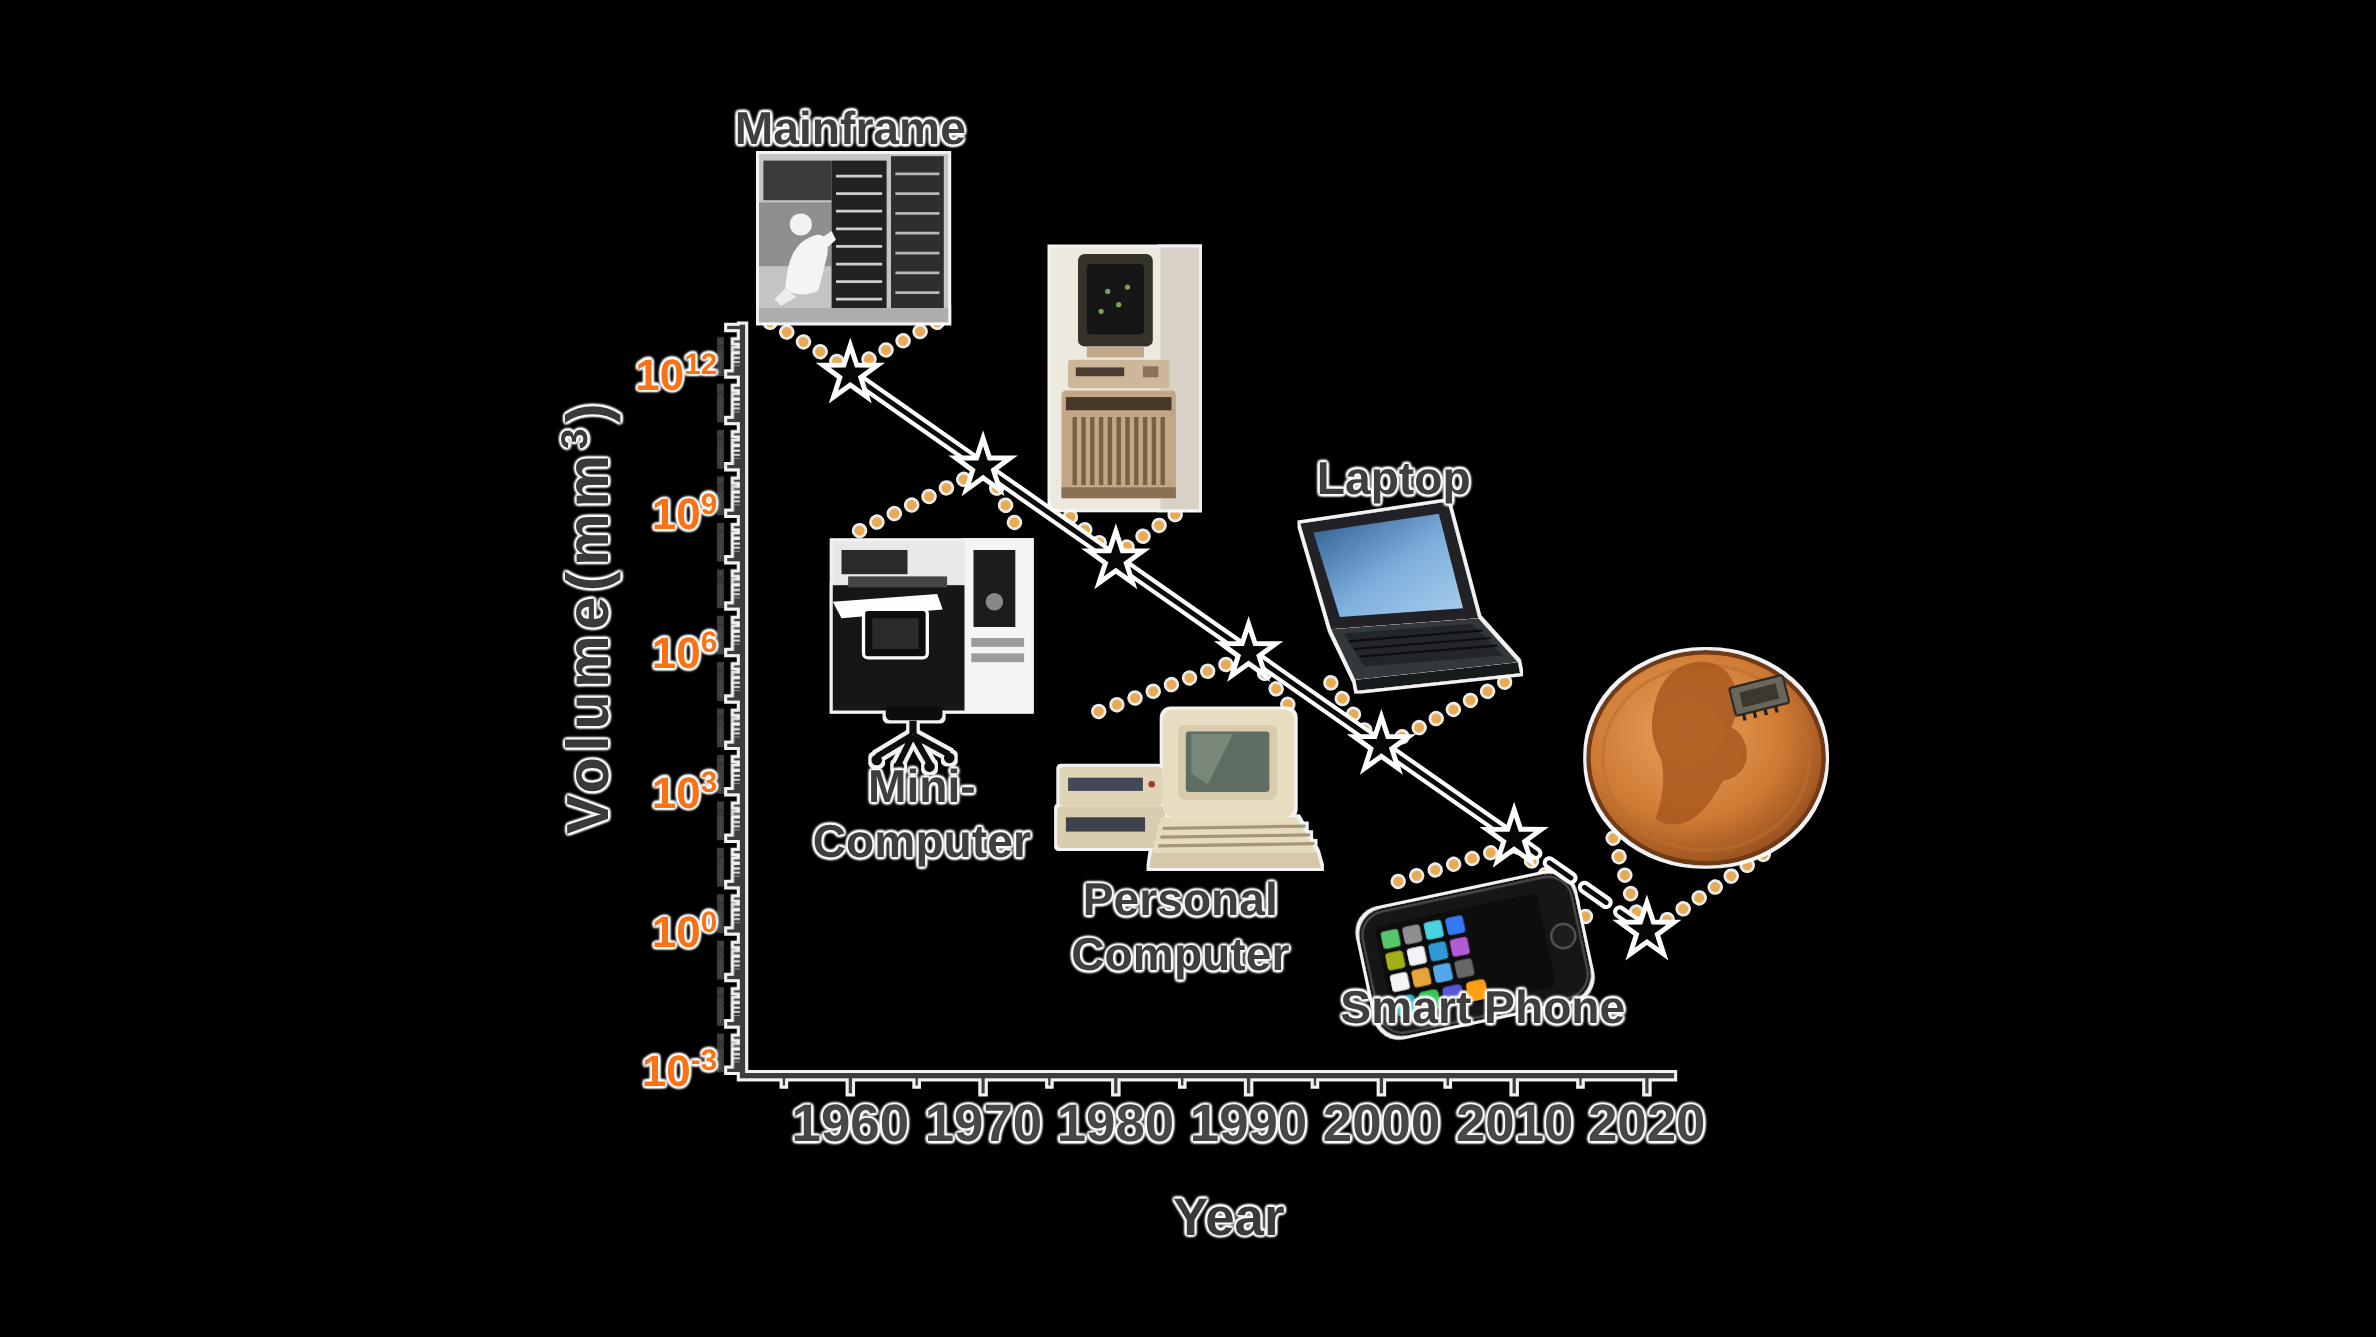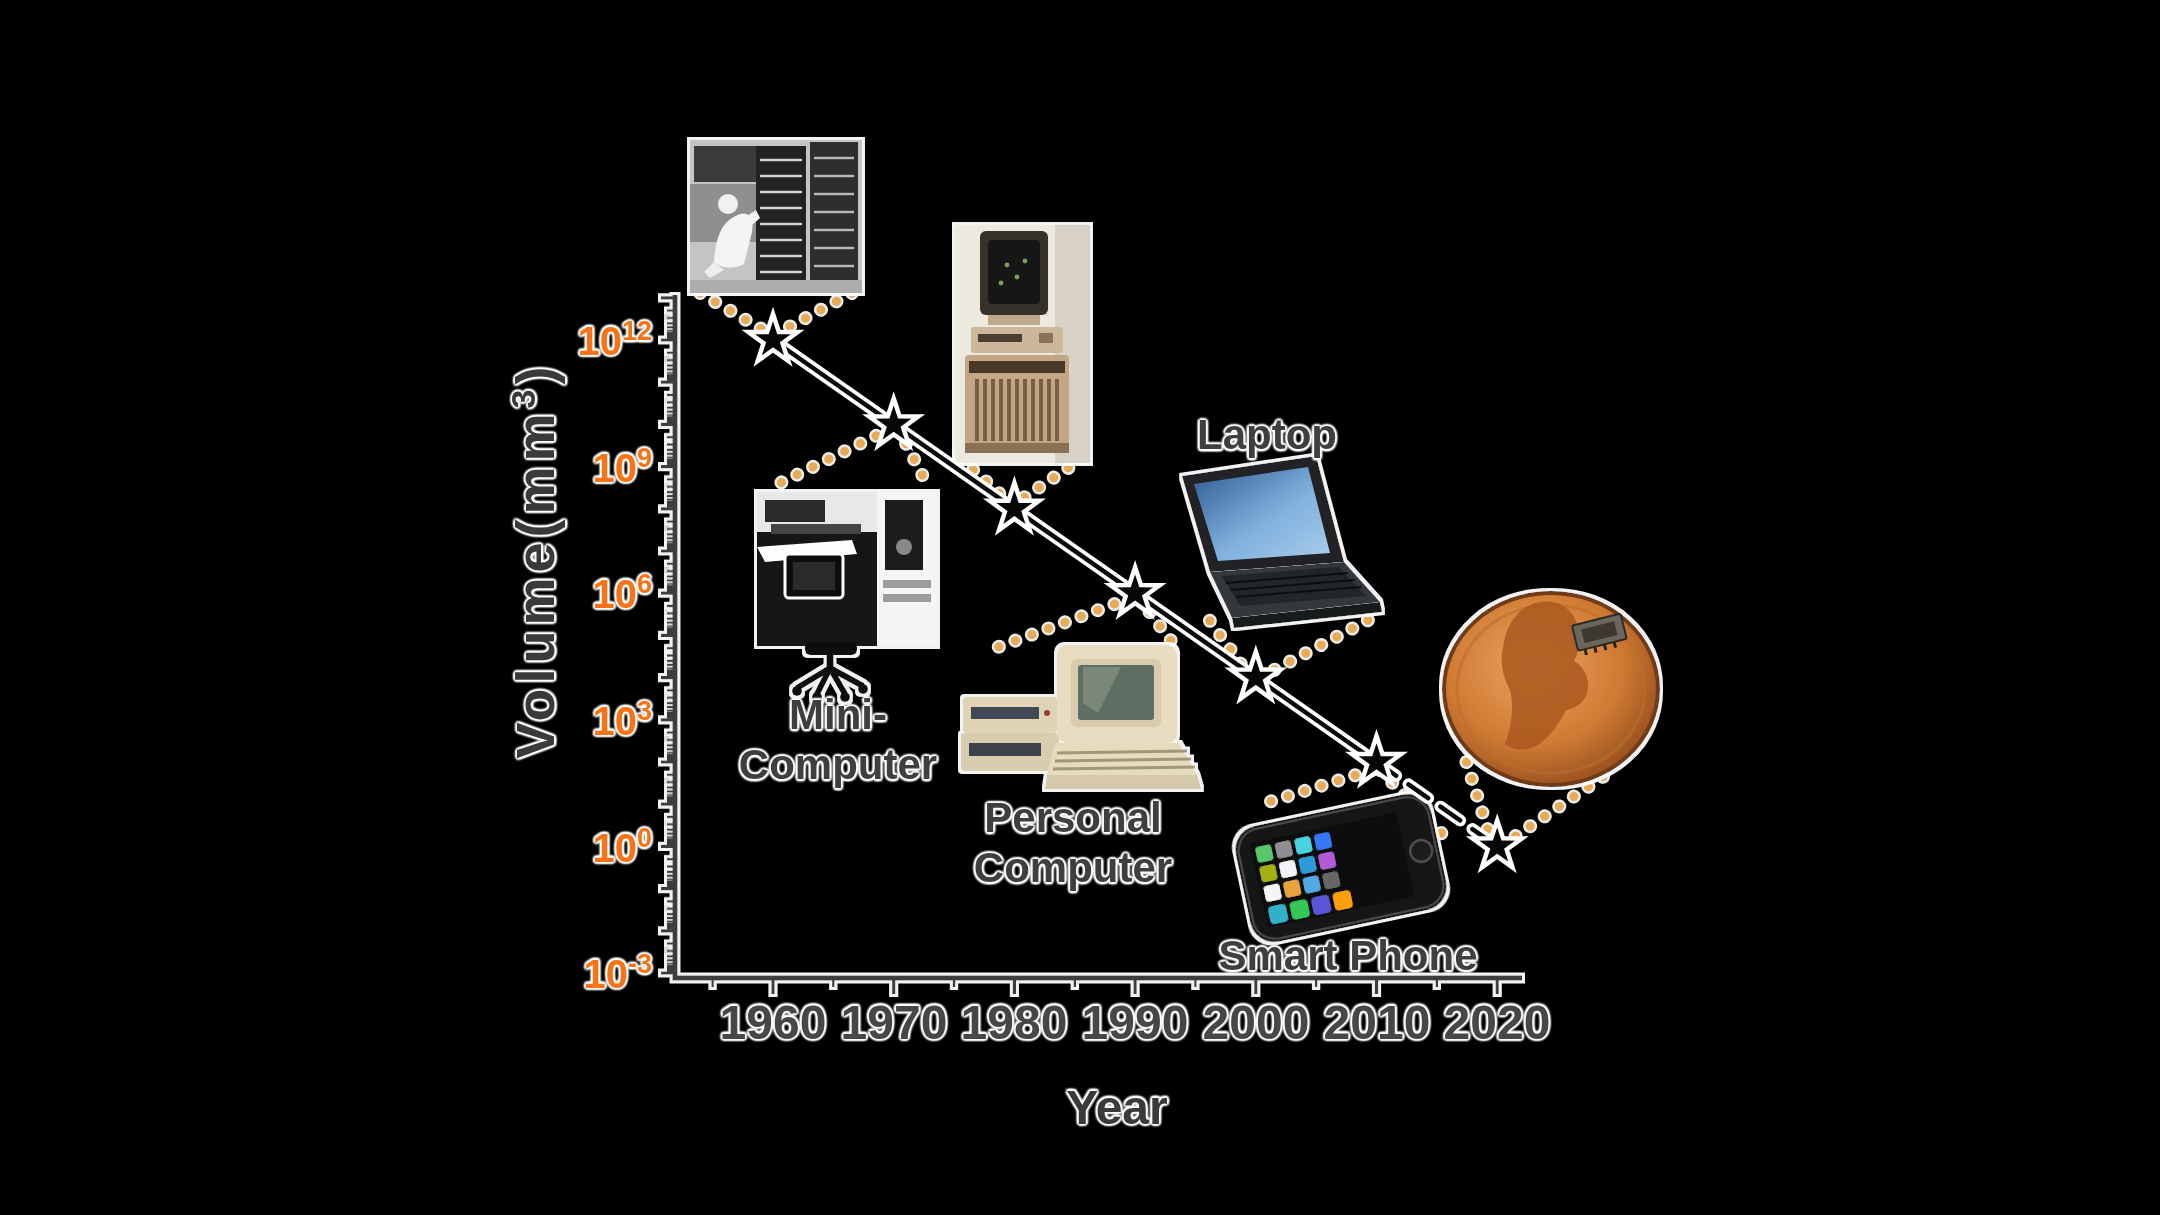--- a/index.html
+++ b/index.html
@@ -232,30 +232,31 @@
         <use href="#star-shape" transform="translate(773.0,340.0)" class="star"></use>
         <use href="#star-shape" transform="translate(893.7,424.4)" class="star"></use>
         <use href="#star-shape" transform="translate(1014.4,508.8)" class="star"></use>
         <use href="#star-shape" transform="translate(1135.1,593.2)" class="star"></use>
         <use href="#star-shape" transform="translate(1255.8,677.6)" class="star"></use>
         <use href="#star-shape" transform="translate(1376.5,762.0)" class="star"></use>
         <use href="#star-shape" transform="translate(1497.2,846.4)" class="star"></use>
       </g>
   </svg>
 
+  <div class="glowtext device-label" style="left:773px;top:117px;"><span>Mainframe</span></div>
   <div class="glowtext device-label" style="left:1267px;top:435px;"><span>Laptop</span></div>
   <div class="glowtext device-label" style="left:838px;top:740px;">
     <div>Mini-</div>
       <div>Computer</div>
     </div>
   <div class="glowtext device-label" style="left:1073px;top:843px;">
     <div>Personal</div>
       <div>Computer</div>
     </div>
-  <div class="glowtext device-label" style="left:1343px;top:956px;padding-left:10px;"><span>Smart Phone</span></div>
+  <div class="glowtext device-label" style="left:1343px;top:916px;padding-left:10px;"><span>Smart Phone</span></div>
 
   <div class="glowtext axis-title-y" style="left:535px;top:560px;">
     <span>Volume(mm</span><sup>3</sup><span>)</span>
   </div>
   <div class="glowtext axis-title-x" style="left:1117px;top:1107px;">Year</div>
 
   <div class="glowtext tick-y" style="left:652px;top:340px;"><span>10</span><sup>12</sup></div>
   <div class="glowtext tick-y" style="left:652px;top:467px;"><span>10</span><sup>9</sup></div>
   <div class="glowtext tick-y" style="left:652px;top:593px;"><span>10</span><sup>6</sup></div>
   <div class="glowtext tick-y" style="left:652px;top:720px;"><span>10</span><sup>3</sup></div>

